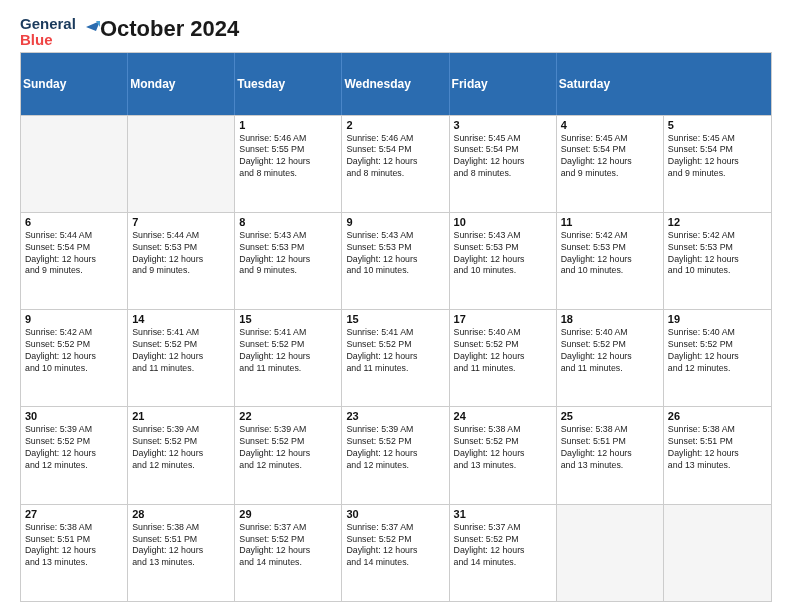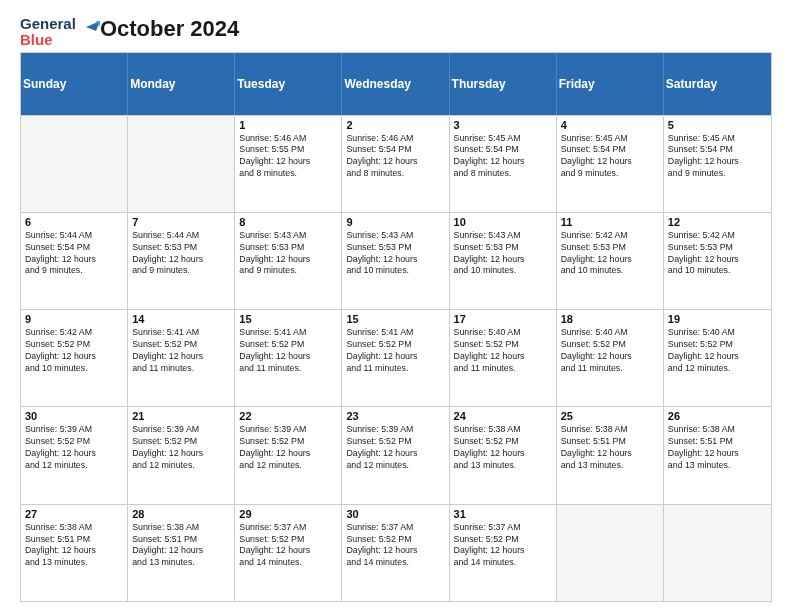--- a/index.html
+++ b/index.html
@@ -115,21 +115,20 @@
       <div class="month-title">October 2024</div>
     </div>
   </div>
 
   <div class="calendar">
     <div class="cal-header">
     <div class="cal-header-cell">Sunday</div>
         <div class="cal-header-cell">Monday</div>
         <div class="cal-header-cell">Tuesday</div>
         <div class="cal-header-cell">Wednesday</div>
-        <div class="cal-header-cell">Thursday</div>
         <div class="cal-header-cell">Friday</div>
         <div class="cal-header-cell">Saturday</div>
       </div>
     <div class="cal-body">
     <div class="cal-row">
           <div class="cal-cell empty"></div>
           <div class="cal-cell empty"></div>
           <div class="cal-cell">
             <div class="day-num">1</div>
             <div class="day-info">Sunrise: 5:46 AM<br>Sunset: 5:55 PM<br>Daylight: 12 hours<br>and 8 minutes.</div>

